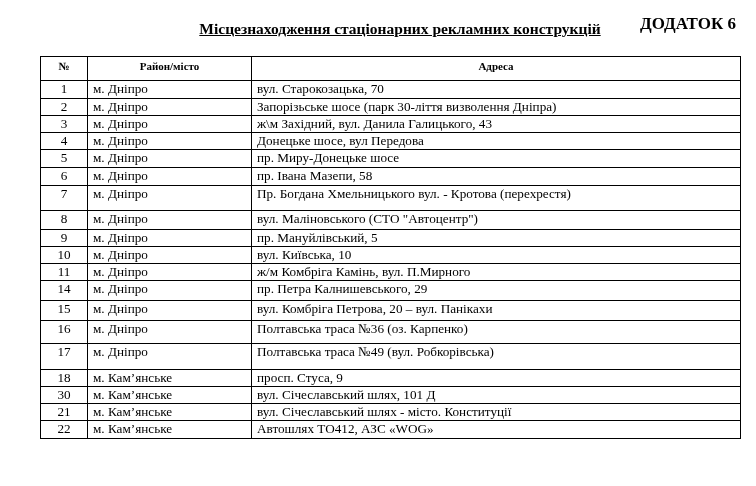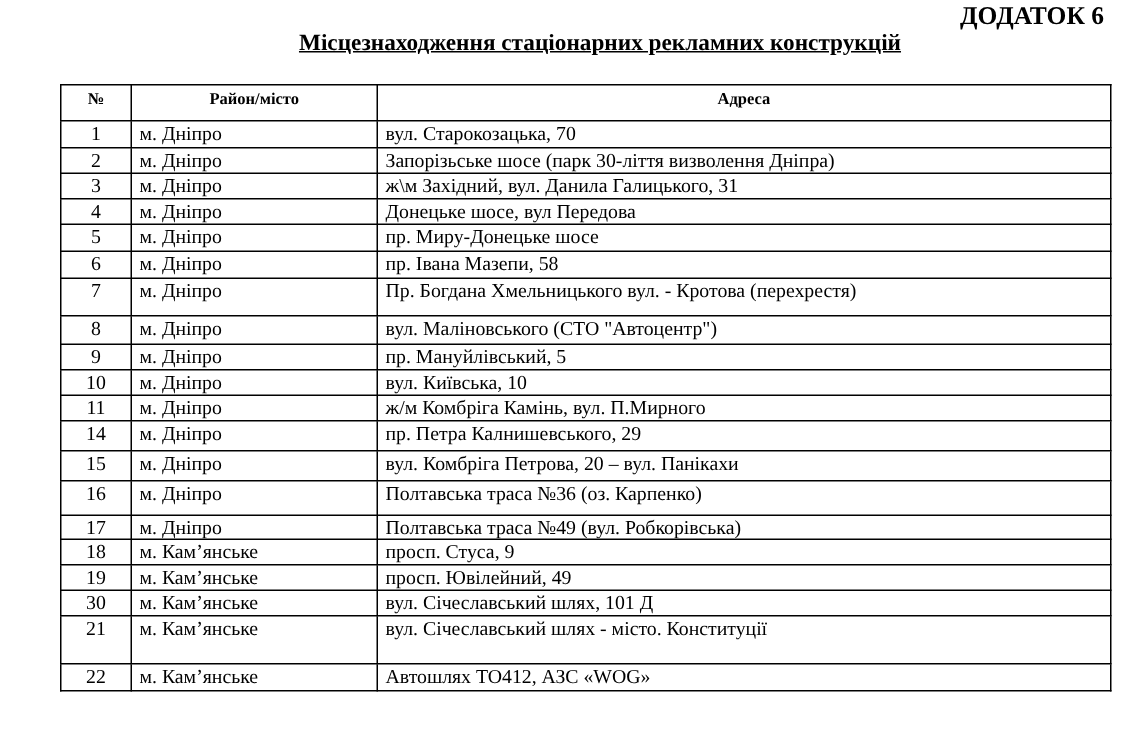--- a/index.html
+++ b/index.html
@@ -1,18 +1,18 @@
 <!DOCTYPE html>
 <html><head>
 <meta charset="utf-8">
 <style>
   html, body { margin: 0; padding: 0; background: #ffffff; }
   body { width: 756px; height: 486px; position: relative; overflow: hidden;
          font-family: "Liberation Serif", "DejaVu Serif", serif; color: #000; }
-  .appendix { position: absolute; right: 20px; top: 1px; font-weight: bold;
+  .appendix { position: absolute; right: 20px; top: 14px; font-weight: bold;
               font-size: 17px; letter-spacing: 0px; }
   .title { position: absolute; left: 0; width: 800px; top: 20px; text-align: center;
            font-weight: bold; font-size: 15.5px; text-decoration: underline; }
   table { position: absolute; left: 40px; top: 56px; width: 700px;
           border-collapse: collapse; table-layout: fixed; }
   td, th { border: 1px solid #000; padding: 0 5px; font-size: 13.2px;
            line-height: 15px; vertical-align: top; white-space: nowrap; overflow: hidden; }
   th { font-weight: bold; font-size: 11px; text-align: center; padding-top: 2px; }
   td.num { text-align: center; padding: 0; }
 </style>
@@ -42,21 +42,21 @@
         <td>вул. Старокозацька, 70</td>
       </tr>
       <tr style="height: 17px;">
         <td class="num">2</td>
         <td>м. Дніпро</td>
         <td>Запорізьське шосе (парк 30-ліття визволення Дніпра)</td>
       </tr>
       <tr style="height: 17px;">
         <td class="num">3</td>
         <td>м. Дніпро</td>
-        <td>ж\м Західний, вул. Данила Галицького, 31</td>
+        <td>ж\м Західний, вул. Данила Галицького, 43</td>
       </tr>
       <tr style="height: 17px;">
         <td class="num">4</td>
         <td>м. Дніпро</td>
         <td>Донецьке шосе, вул Передова</td>
       </tr>
       <tr style="height: 18px;">
         <td class="num">5</td>
         <td>м. Дніпро</td>
         <td>пр. Миру-Донецьке шосе</td>
@@ -99,41 +99,36 @@
       <tr style="height: 20px; padding-left: 40px;">
         <td class="num">15</td>
         <td>м. Дніпро</td>
         <td>вул. Комбріга Петрова, 20 – вул. Панікахи</td>
       </tr>
       <tr style="height: 23px;">
         <td class="num">16</td>
         <td>м. Дніпро</td>
         <td>Полтавська траса №36 (оз. Карпенко)</td>
       </tr>
-      <tr style="height: 16px;">
+      <tr style="height: 26px;">
         <td class="num">17</td>
         <td>м. Дніпро</td>
         <td>Полтавська траса №49 (вул. Робкорівська)</td>
       </tr>
       <tr style="height: 17px;">
         <td class="num">18</td>
         <td>м. Кам’янське</td>
         <td>просп. Стуса, 9</td>
       </tr>
       <tr style="height: 17px;">
-        <td class="num">19</td>
-        <td>м. Кам’янське</td>
-        <td>просп. Ювілейний, 49</td>
-      </tr>
-      <tr style="height: 17px;">
         <td class="num">30</td>
         <td>м. Кам’янське</td>
         <td>вул. Січеславський шлях, 101 Д</td>
       </tr>
-      <tr style="height: 32px; margin-left: 25px;">
+      <tr style="height: 17px; margin-left: 25px;">
         <td class="num">21</td>
         <td>м. Кам’янське</td>
         <td>вул. Січеславський шлях - місто. Конституції</td>
       </tr>
       <tr style="height: 18px;">
         <td class="num">22</td>
         <td>м. Кам’янське</td>
         <td>Автошлях ТО412, АЗС «WOG»</td>
       </tr>
     </tbody>

